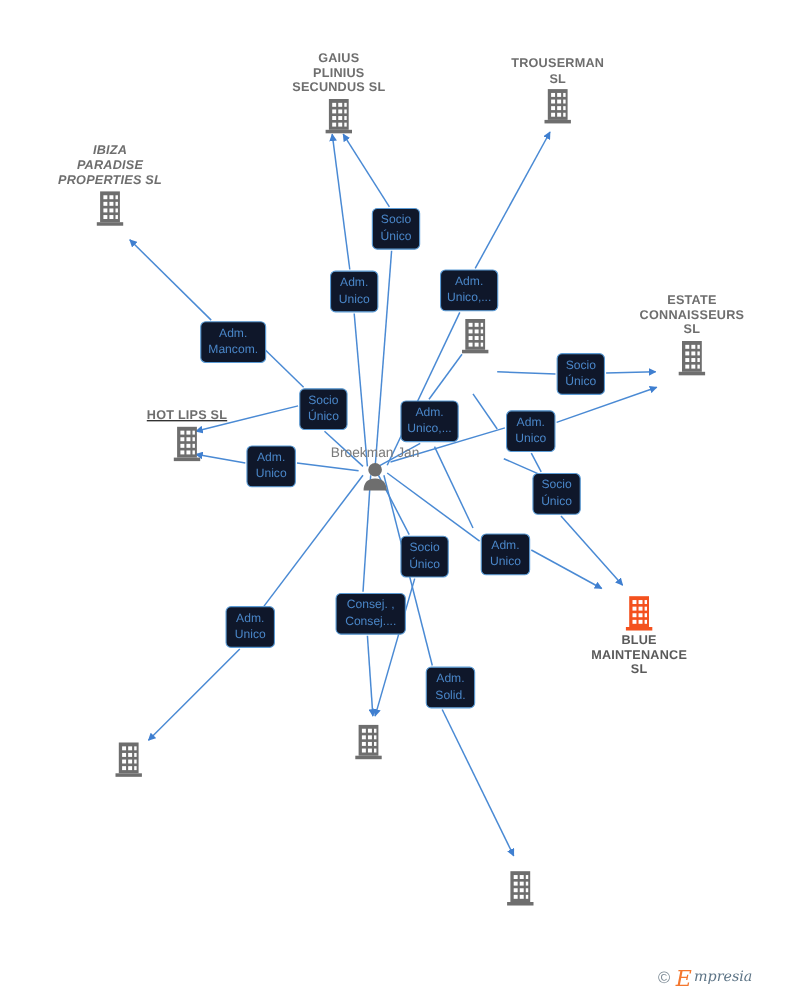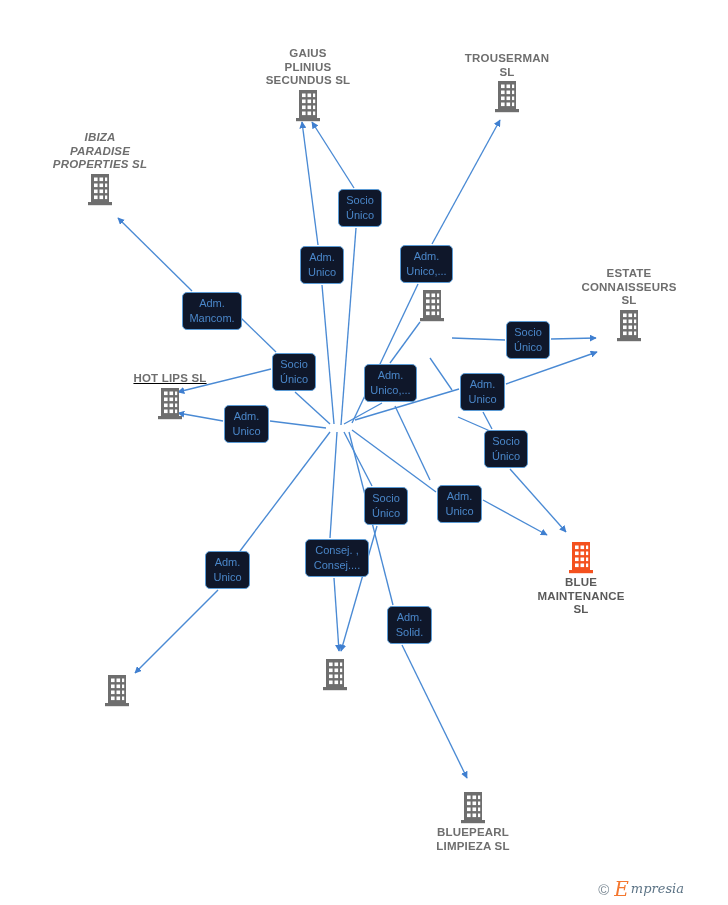--- a/index.html
+++ b/index.html
@@ -322,20 +322,31 @@
             <rect x="13.5" y="17.5" width="3.6" height="3.6"></rect>
             <rect x="19" y="17.5" width="2.2" height="3.6"></rect>
         <rect x="8" y="23.5" width="3.6" height="3.6"></rect>
             <rect x="13.5" y="23.5" width="3.6" height="3.6"></rect>
             <rect x="19" y="23.5" width="2.2" height="3.6"></rect>
       </g>
         </svg>
     </span>
   </div>
 
+  <div class="node person" style="left:341px; top:404px;">
+    <span class="node-label-above">Broekman Jan</span>
+    <span class="node-icon">
+      <svg width="28" height="28" viewBox="0 0 28 28">
+          <g fill="#6e6e6e">
+        <circle cx="14" cy="8" r="6.2"></circle>
+        <path d="M 14 16 C 6.5 16 3.5 20.5 3.5 27 L 24.5 27 C 24.5 20.5 21.5 16 14 16 Z"></path>
+      </g>
+        </svg>
+    </span>
+  </div>
 
   <div class="node highlight" style="left:581px; top:540px;">
     <span class="node-icon">
       <svg width="28" height="34" viewBox="0 0 28 34">
           <g fill="#f4511e">
         <rect x="5" y="2" width="18" height="28"></rect>
             <rect x="2" y="30" width="24" height="3.2"></rect>
       </g>
           <g fill="#ffffff">
         <rect x="8" y="5.5" width="3.6" height="3.6"></rect>
@@ -424,22 +435,20 @@
             <rect x="19" y="11.5" width="2.2" height="3.6"></rect>
         <rect x="8" y="17.5" width="3.6" height="3.6"></rect>
             <rect x="13.5" y="17.5" width="3.6" height="3.6"></rect>
             <rect x="19" y="17.5" width="2.2" height="3.6"></rect>
         <rect x="8" y="23.5" width="3.6" height="3.6"></rect>
             <rect x="13.5" y="23.5" width="3.6" height="3.6"></rect>
             <rect x="19" y="23.5" width="2.2" height="3.6"></rect>
       </g>
         </svg>
     </span>
-    <span class="node-label">BLUEPEARL
-LIMPIEZA  SL</span>
   </div>
 
   <div class="edge-label" style="left:338px; top:189px; width:44px; height:38px;">Socio
 Único</div>
 
   <div class="edge-label" style="left:300px; top:246px; width:44px; height:38px;">Adm.
 Unico</div>
 
   <div class="edge-label" style="left:400px; top:245px; width:53px; height:38px;">Adm.
 Unico,...</div>

